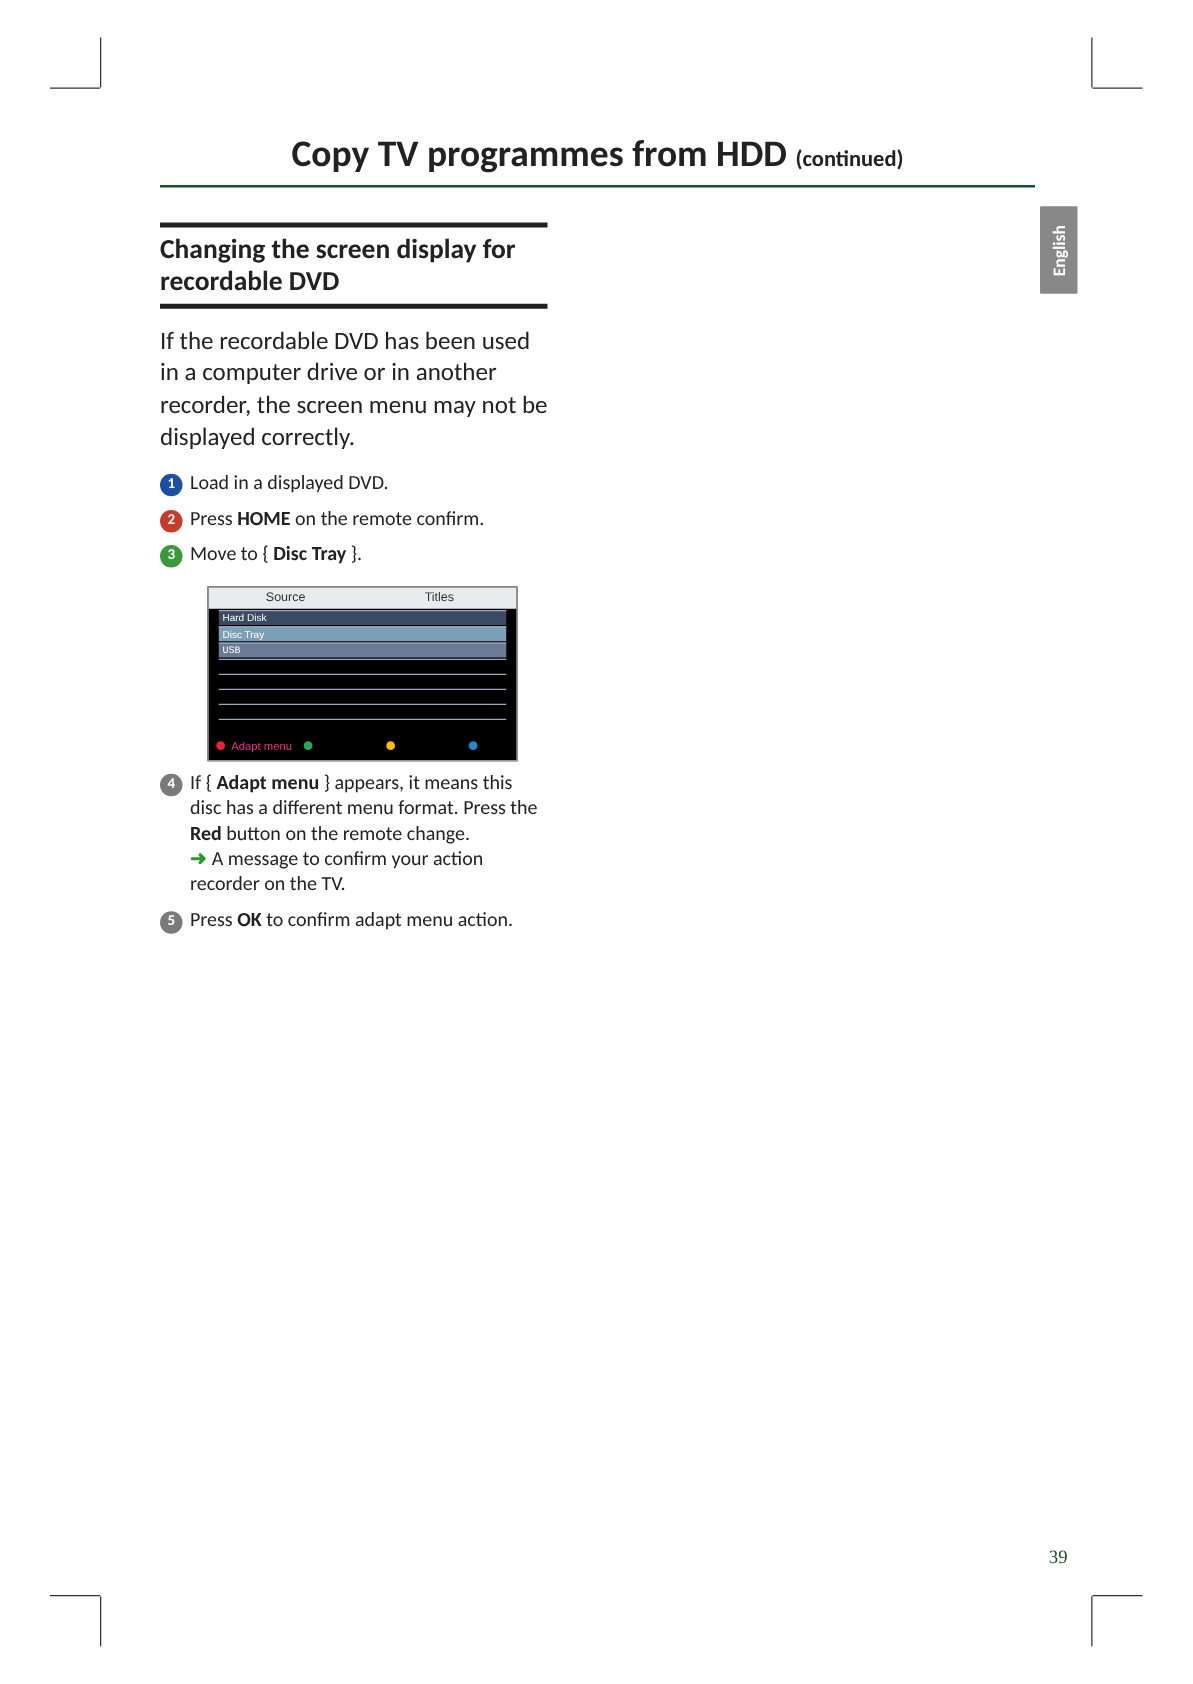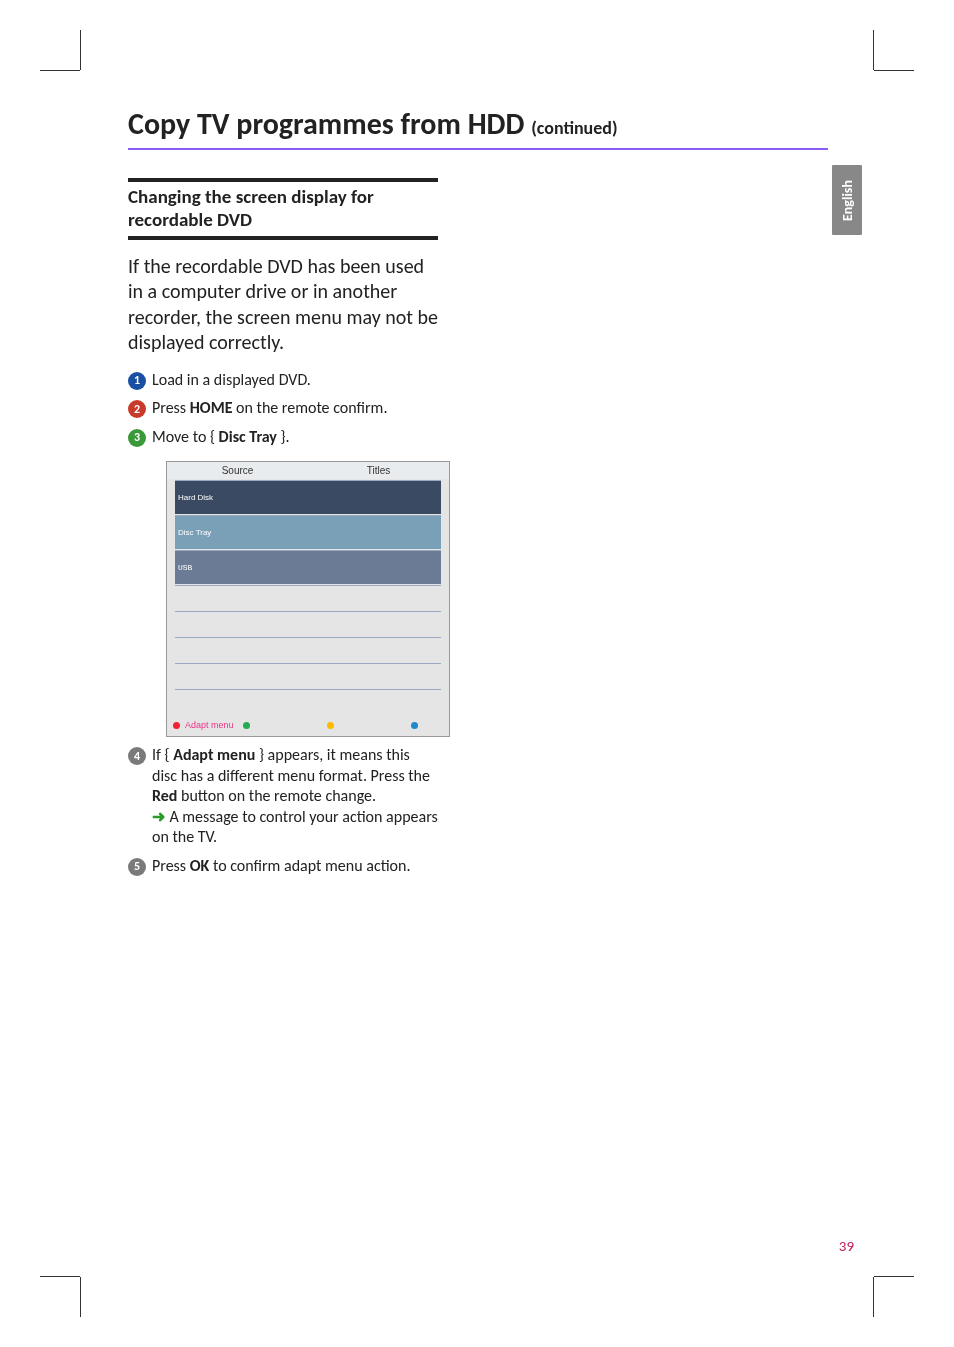--- a/index.html
+++ b/index.html
@@ -24,32 +24,32 @@
     .content {
       position: absolute;
       top: 105px;
       left: 128px;
       width: 700px;
     }
     .page-title {
       font-size: 30px;
       font-weight: bold;
       padding-bottom: 6px;
-      border-bottom: 2px solid #8b5cf6;
-      text-align: left;
+      border-bottom: 2px solid #14532d;
+      text-align: center;
     }
     .page-title .cont { font-size: 18px; font-weight: bold; }
 
     .col {
       width: 310px;
       margin-top: 28px;
     }
     .section-rule-thick { height: 4px; background: #222; width: 310px; margin-bottom: 2px; }
     .section-heading {
-      font-size: 19px;
+      font-size: 22px;
       font-weight: bold;
       line-height: 1.2;
       margin: 4px 0;
     }
     .para {
       font-size: 20px;
       line-height: 1.28;
       margin-top: 14px;
     }
     .steps { margin-top: 14px; }
@@ -74,44 +74,44 @@
     }
     .n1 { background: #1b4fa3; }
     .n2 { background: #c83a2a; }
     .n3 { background: #3a9a3a; }
     .n4 { background: #7a7a7a; }
     .n5 { background: #7a7a7a; }
     .step-text { flex: 1; }
     .arrow { color: #2a9a2a; font-weight: bold; margin-right: 4px; }
 
     .figure {
-      width: 284px;
+      width: 248px;
       margin: 14px 0 0 38px;
       border: 1px solid #999;
-      background: #e5e5e5;
+      background: #000000;
       font-family: Arial, sans-serif;
       font-size: 9px;
       color: #fff;
     }
     .fig-head {
       display: flex;
       background: #e9ecef;
       color: #333;
       font-size: 10px;
     }
     .fig-head-cell {
       flex: 1;
       text-align: center;
       padding: 3px 0;
     }
     .fig-body { display: flex; padding: 1px 8px 2px 8px; gap: 8px; }
     .fig-col { flex: 1; display: flex; flex-direction: column; gap: 1px; }
     .fig-row {
       border-top: 1px solid #9aa8c0;
-      padding: 12px 3px;
+      padding: 1px 3px;
       font-size: 8px;
       min-height: 11px;
     }
     .fig-row.hd { background: #3a4a62; }
     .fig-row.dt { background: #7aa0b8; color: #fff; }
     .fig-row.usb { background: #6b7b95; font-family: Liberation Mono, monospace; }
     .fig-row.title { background: #6b8aa8; }
     .fig-row.blank { background: transparent; }
     .fig-foot {
       display: flex;
@@ -144,21 +144,22 @@
       color: #fff;
       font-weight: bold;
       font-size: 14px;
       white-space: nowrap;
     }
     .page-num {
       position: absolute;
       right: 100px;
       bottom: 92px;
       font-size: 15px;
-      color: #be185d;
+      color: #14532d;
+      font-family: Liberation Serif, serif;
     }
   </style>
 </head>
 <body>
 
 <div class="crop-mark crop-tl-v"></div>
 <div class="crop-mark crop-tl-h"></div>
 <div class="crop-mark crop-tr-v"></div>
 <div class="crop-mark crop-tr-h"></div>
 <div class="crop-mark crop-bl-v"></div>
@@ -232,21 +233,21 @@
           <span class="spacer"></span>
           <span class="dot dblue"></span>
           <span style="width:20px"></span>
         </div>
       </div>
 
       <div class="step">
         <span class="step-num n4">4</span>
         <span class="step-text">
           <span>If { </span><b>Adapt menu</b><span> } appears, it means this disc has a different menu format.  Press the </span><b>Red</b><span> button on the remote change.</span><br>
-          <span class="arrow">➜</span><span>A message to control your action appears on the TV.</span>
+          <span class="arrow">➜</span><span>A message to confirm your action recorder on the TV.</span>
         </span>
       </div>
 
       <div class="step">
         <span class="step-num n5">5</span>
         <span class="step-text">
           <span>Press </span><b>OK</b><span> to confirm adapt menu action.</span>
         </span>
       </div>
 

